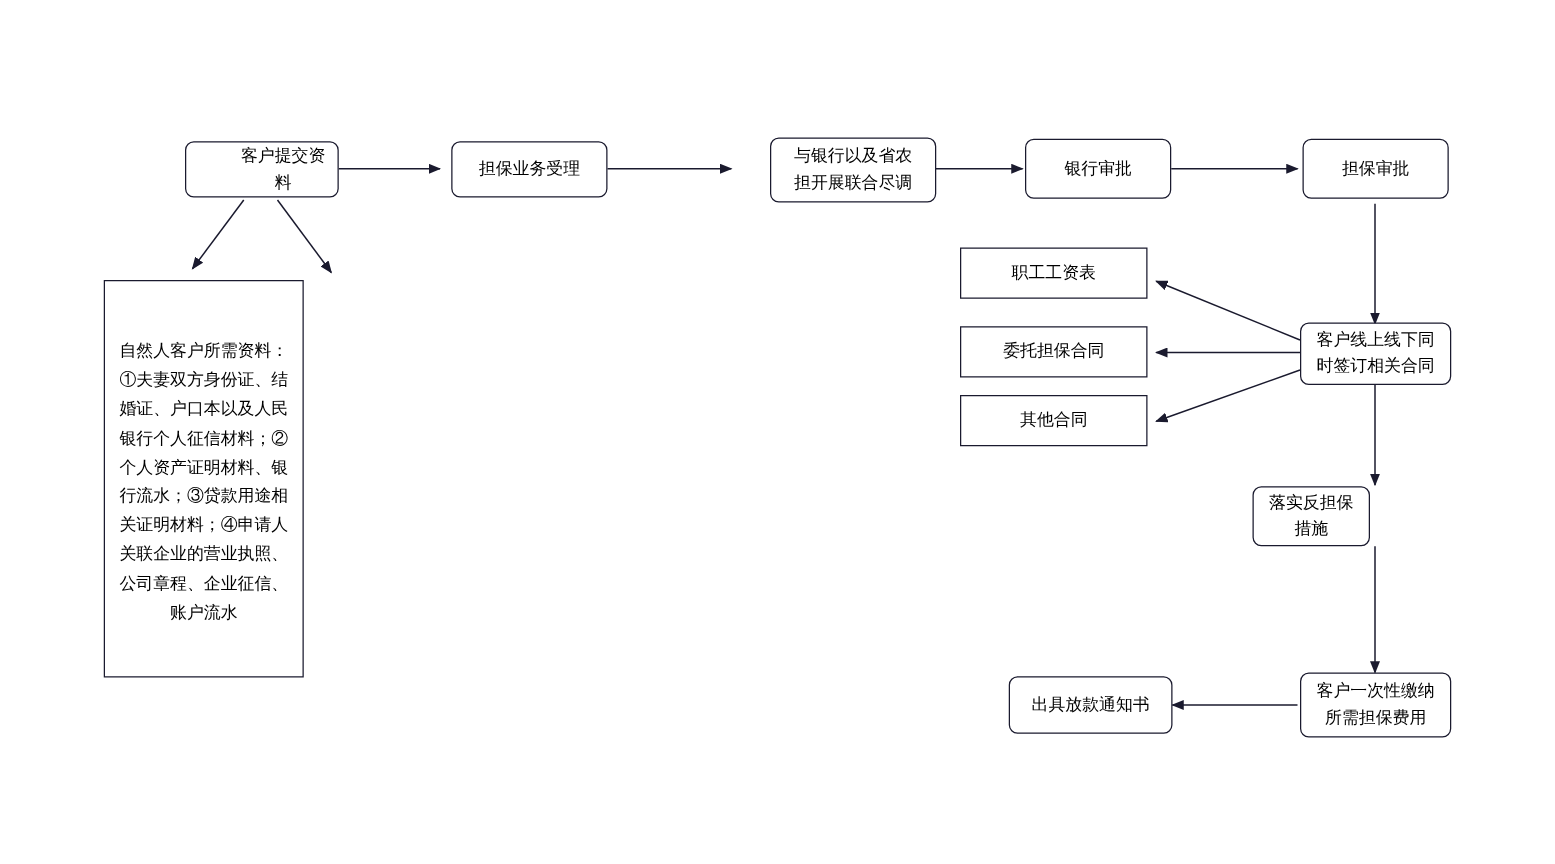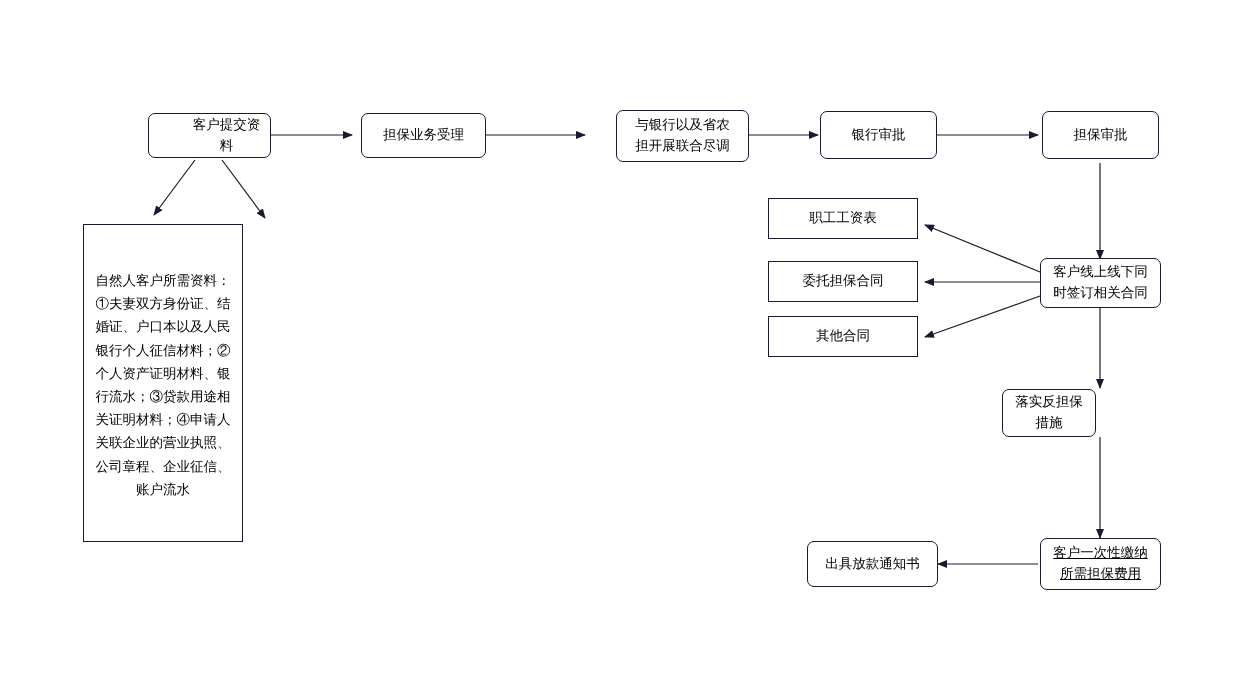--- a/index.html
+++ b/index.html
@@ -128,21 +128,21 @@
   </div>
 
   <div class="node square" style="left:768px; top:316px; width:150px; height:41px;">
     <span class="inner">其他合同</span>
   </div>
 
   <div class="node rounded" style="left:1002px; top:389px; width:94px; height:48px;">
     <span class="inner">落实反担保措施</span>
   </div>
 
-  <div class="node rounded" style="left:1040px; top:538px; width:121px; height:52px;text-decoration:underline;">
+  <div class="node rounded" style="left:1040px; top:538px; width:121px; height:52px;">
     <span class="inner">客户一次性缴纳
 所需担保费用</span>
   </div>
 
   <div class="node rounded" style="left:807px; top:541px; width:131px; height:46px;">
     <span class="inner">出具放款通知书</span>
   </div>
 
   <div class="node square textblock" style="left:71px; top:224px; width:160px; height:318px; align-items:center;margin-left:12px;">
     <span class="inner txt-center">自然人客户所需资料：①夫妻双方身份证、结婚证、户口本以及人民银行个人征信材料；②个人资产证明材料、银行流水；③贷款用途相关证明材料；④申请人关联企业的营业执照、公司章程、企业征信、账户流水</span>

